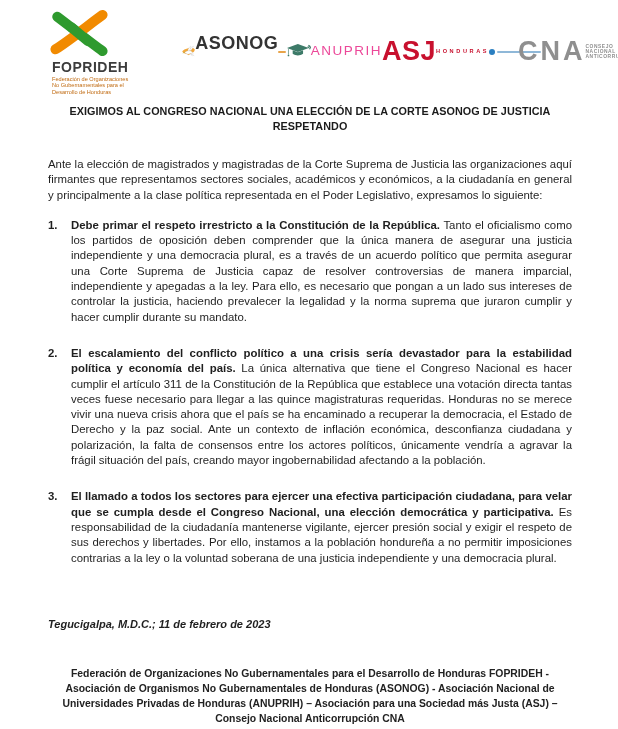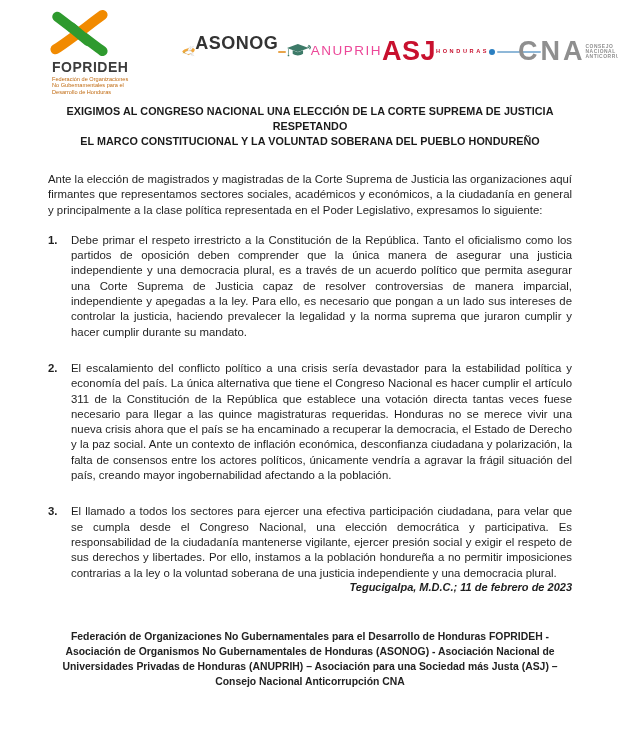--- a/index.html
+++ b/index.html
@@ -55,23 +55,23 @@
   .doc-title { text-align:center; font-weight:bold; font-size:10.8px; line-height:15px; letter-spacing:.05px; margin:14px auto 0; color:#1b1b1b; }
   .doc-title span { display:block; }
 
   .intro { margin-top:23px; font-size:11.4px; line-height:15.3px; text-align:justify; }
 
   .demands { margin-top:15px; }
   .item { display:flex; margin-top:21px; font-size:11.4px; line-height:15.3px; }
   .item:first-child { margin-top:0; }
   .item-num { width:23px; flex:none; font-weight:bold; }
   .item-text { flex:1; text-align:justify; }
-  .item-lead { font-weight:normal; }
+  .item-lead { font-weight:bold; }
 
-  .dateline { text-align:right; font-weight:bold; font-style:italic; font-size:11px; }
+  .dateline { margin-top:52px; text-align:left; font-weight:bold; font-style:italic; font-size:11px; }
 
   .footer-credits { margin-top:36px; font-size:10.4px; font-weight:bold; line-height:15px; text-align:center; padding:0 4px; color:#222; }
 </style>
 </head>
 <body>
 
 <div class="page">
 
   <header class="logo-row">
 
@@ -130,22 +130,21 @@
       <div class="cna-sub">CONSEJO NACIONAL ANTICORRUPCIÓN</div>
       <div class="cna-tagrow">
         <span class="cna-line"></span>
         <span class="cna-tagline">Una instancia de sociedad civil</span>
       </div>
     </div>
 
   </header>
 
   <h1 class="doc-title">
-    <span>EXIGIMOS AL CONGRESO NACIONAL UNA ELECCIÓN DE LA CORTE SUPREMA DE JUSTICIA RESPETANDO</span>
-    <span>EL MARCO CONSTITUCIONAL Y LA VOLUNTAD SOBERANA DEL PUEBLO HONDUREÑO</span>
+    <span>EXIGIMOS AL CONGRESO NACIONAL UNA ELECCIÓN DE LA CORTE ASONOG DE JUSTICIA RESPETANDO</span>
   </h1>
 
   <p class="intro">Ante la elección de magistrados y magistradas de la Corte Suprema de Justicia las organizaciones aquí firmantes que representamos sectores sociales, académicos y económicos, a la ciudadanía en general y principalmente a la clase política representada en el Poder Legislativo, expresamos lo siguiente:</p>
 
   <div class="demands">
     <div class="item">
       <span class="item-num">1.</span>
       <span class="item-text"><span class="item-lead">Debe primar el respeto irrestricto a la Constitución de la República.</span><span> Tanto el oficialismo como los partidos de oposición deben comprender que la única manera de asegurar una justicia independiente y una democracia plural, es a través de un acuerdo político que permita asegurar una Corte Suprema de Justicia capaz de resolver controversias de manera imparcial, independiente y apegadas a la ley. Para ello, es necesario que pongan a un lado sus intereses de controlar la justicia, haciendo prevalecer la legalidad y la norma suprema que juraron cumplir y hacer cumplir durante su mandato.</span></span>
     </div>
     <div class="item">

